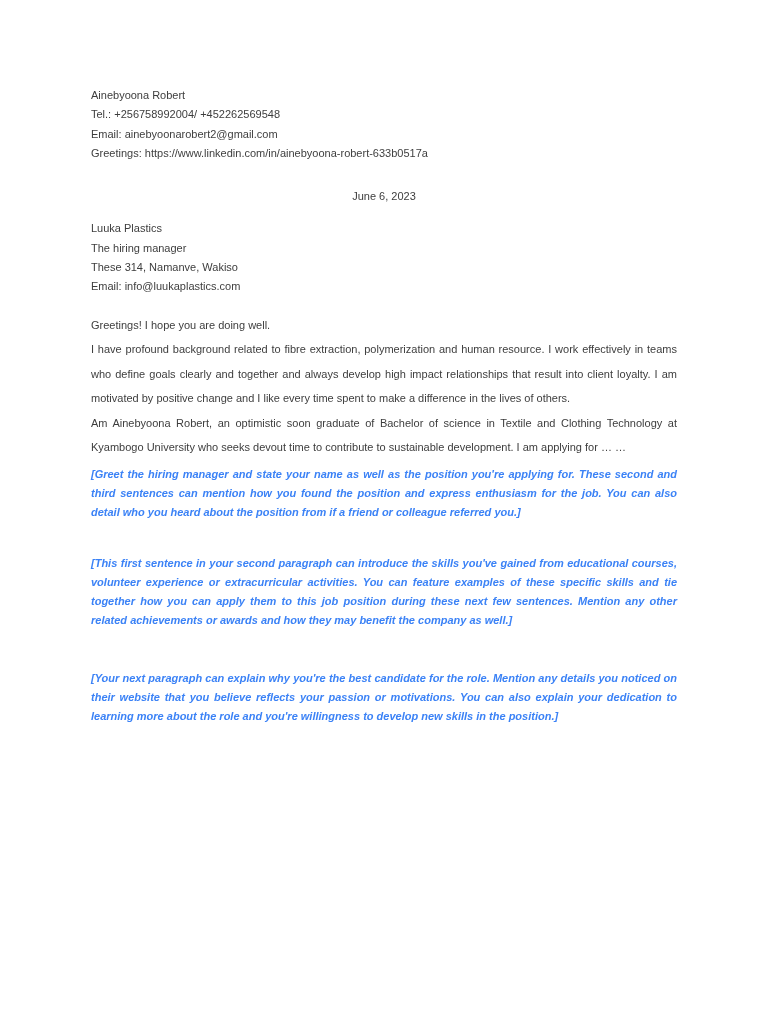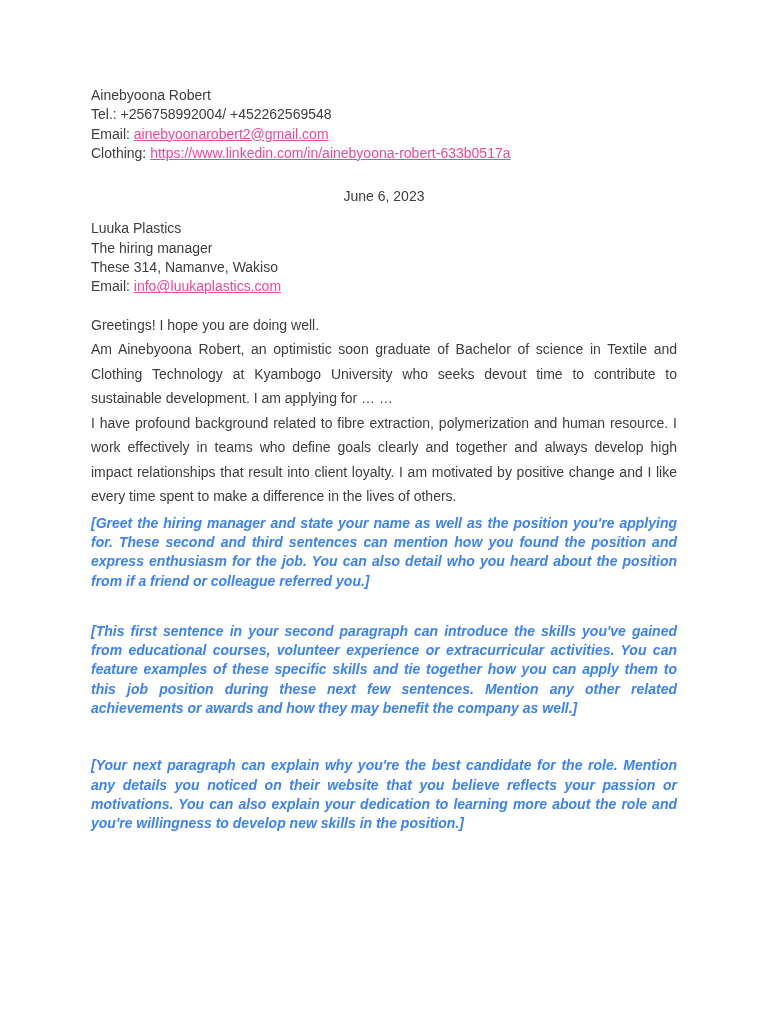--- a/index.html
+++ b/index.html
@@ -8,21 +8,21 @@
     height: 1024px;
     background: #ffffff;
     font-family: "Liberation Sans", sans-serif;
     color: #3d3d3d;
     overflow: hidden;
   }
   .content {
     box-sizing: content-box;
     width: 586px;
     padding: 86px 0 0 91px;
-    font-size: 14px;
+    font-size: 11px;
   }
   .line { line-height: 19.3px; white-space: nowrap; }
   .date-line { margin-top: 24px; text-align: center; }
   .recipient-block { margin-top: 13px; }
   .salutation-line { margin-top: 19px; }
   .para {
     line-height: 24.5px;
     text-align: justify;
     margin: 0;
   }
@@ -32,54 +32,53 @@
     font-style: italic;
     line-height: 19.3px;
     text-align: justify;
     margin: 0;
     color: #3b82f6;
   }
   .note-1 { margin-top: 5px; }
   .note-2 { margin-top: 31px; }
   .note-3 { margin-top: 38px; }
   a.doc-link {
-    color: #ec4899;
-    text-decoration: underline;
+    color: #404040;
     cursor: pointer;
   }
 </style>
 </head>
 <body>
 
 <div class="content">
 
   <div class="sender-block">
     <div class="line">Ainebyoona Robert</div>
     <div class="line">Tel.: +256758992004/ +452262569548</div>
     <div class="line">
       <span>Email: </span><a class="doc-link">ainebyoonarobert2@gmail.com</a>
     </div>
     <div class="line">
-      <span>Clothing: </span><a class="doc-link">https://www.linkedin.com/in/ainebyoona-robert-633b0517a</a>
+      <span>Greetings: </span><a class="doc-link">https://www.linkedin.com/in/ainebyoona-robert-633b0517a</a>
     </div>
   </div>
 
   <div class="line date-line">June 6, 2023</div>
 
   <div class="recipient-block">
     <div class="line">Luuka Plastics</div>
     <div class="line">The hiring manager</div>
     <div class="line">These 314, Namanve, Wakiso</div>
     <div class="line">
       <span>Email: </span><a class="doc-link">info@luukaplastics.com</a>
     </div>
   </div>
 
 
   <p class="para greeting-line">Greetings! I hope you are doing well.</p>
+  <p class="para">I have profound background related to fibre extraction, polymerization and human resource. I work effectively in teams who define goals clearly and together and always develop high impact relationships that result into client loyalty. I am motivated by positive change and I like every time spent to make a difference in the lives of others.</p>
   <p class="para">Am Ainebyoona Robert, an optimistic soon graduate of Bachelor of science in Textile and Clothing Technology at Kyambogo University who seeks devout time to contribute to sustainable development. I am applying for … …</p>
-  <p class="para">I have profound background related to fibre extraction, polymerization and human resource. I work effectively in teams who define goals clearly and together and always develop high impact relationships that result into client loyalty. I am motivated by positive change and I like every time spent to make a difference in the lives of others.</p>
 
   <p class="note note-1">[Greet the hiring manager and state your name as well as the position you're applying for. These second and third sentences can mention how you found the position and express enthusiasm for the job. You can also detail who you heard about the position from if a friend or colleague referred you.]</p>
   <p class="note note-2">[This first sentence in your second paragraph can introduce the skills you've gained from educational courses, volunteer experience or extracurricular activities. You can feature examples of these specific skills and tie together how you can apply them to this job position during these next few sentences. Mention any other related achievements or awards and how they may benefit the company as well.]</p>
   <p class="note note-3">[Your next paragraph can explain why you're the best candidate for the role. Mention any details you noticed on their website that you believe reflects your passion or motivations. You can also explain your dedication to learning more about the role and you're willingness to develop new skills in the position.]</p>
 
 </div>
 
 </body></html>

